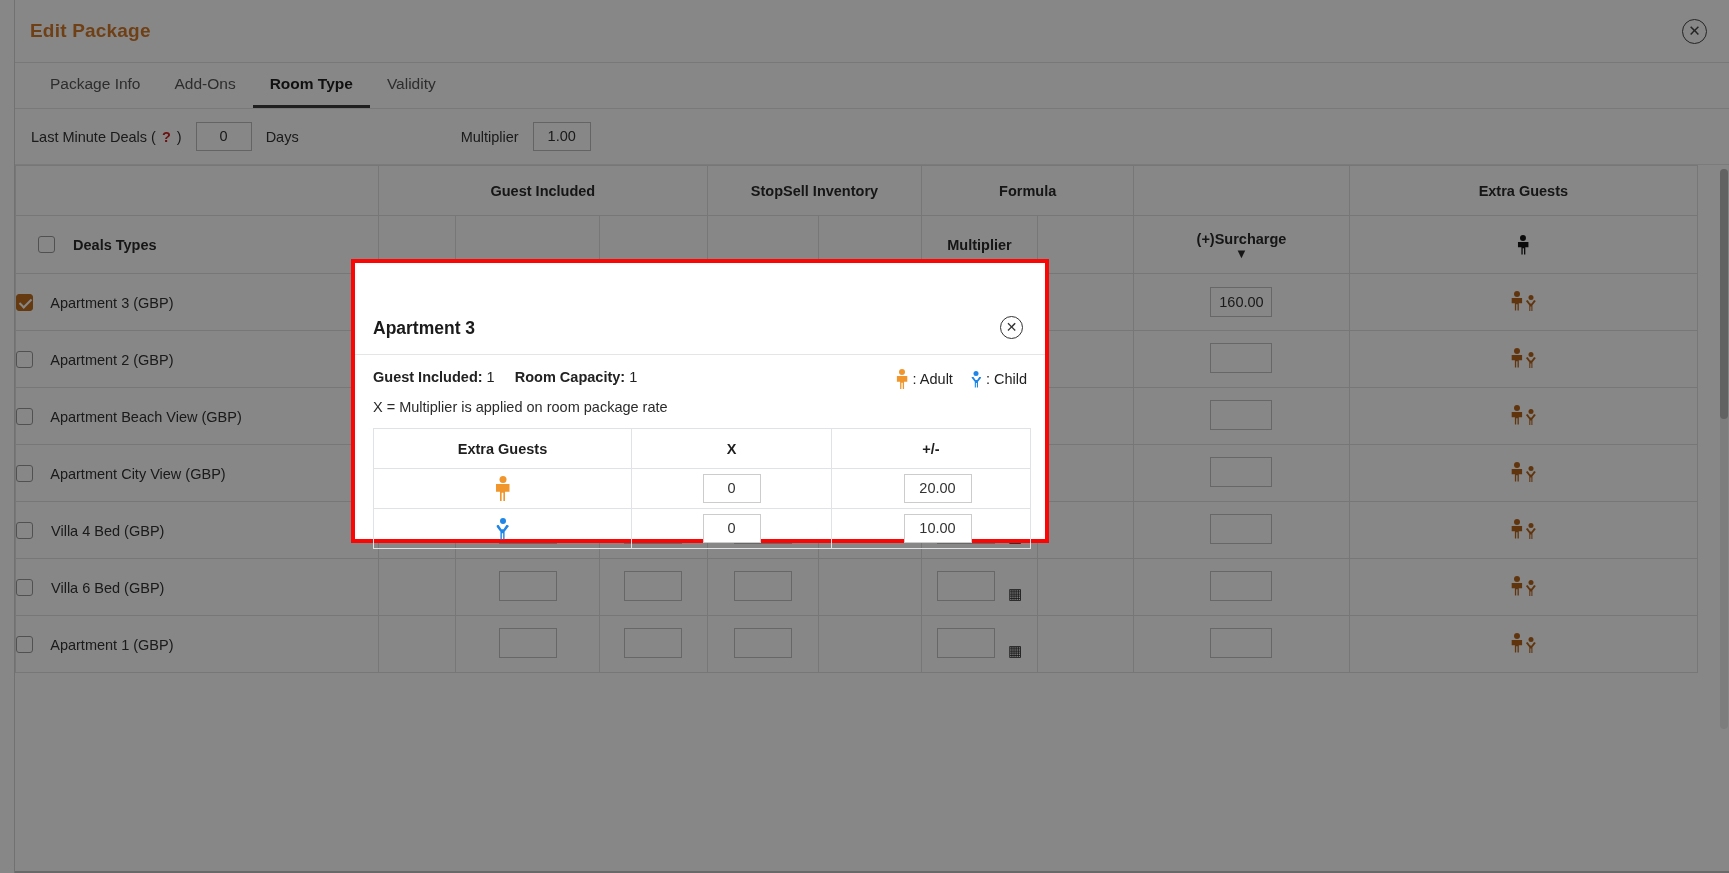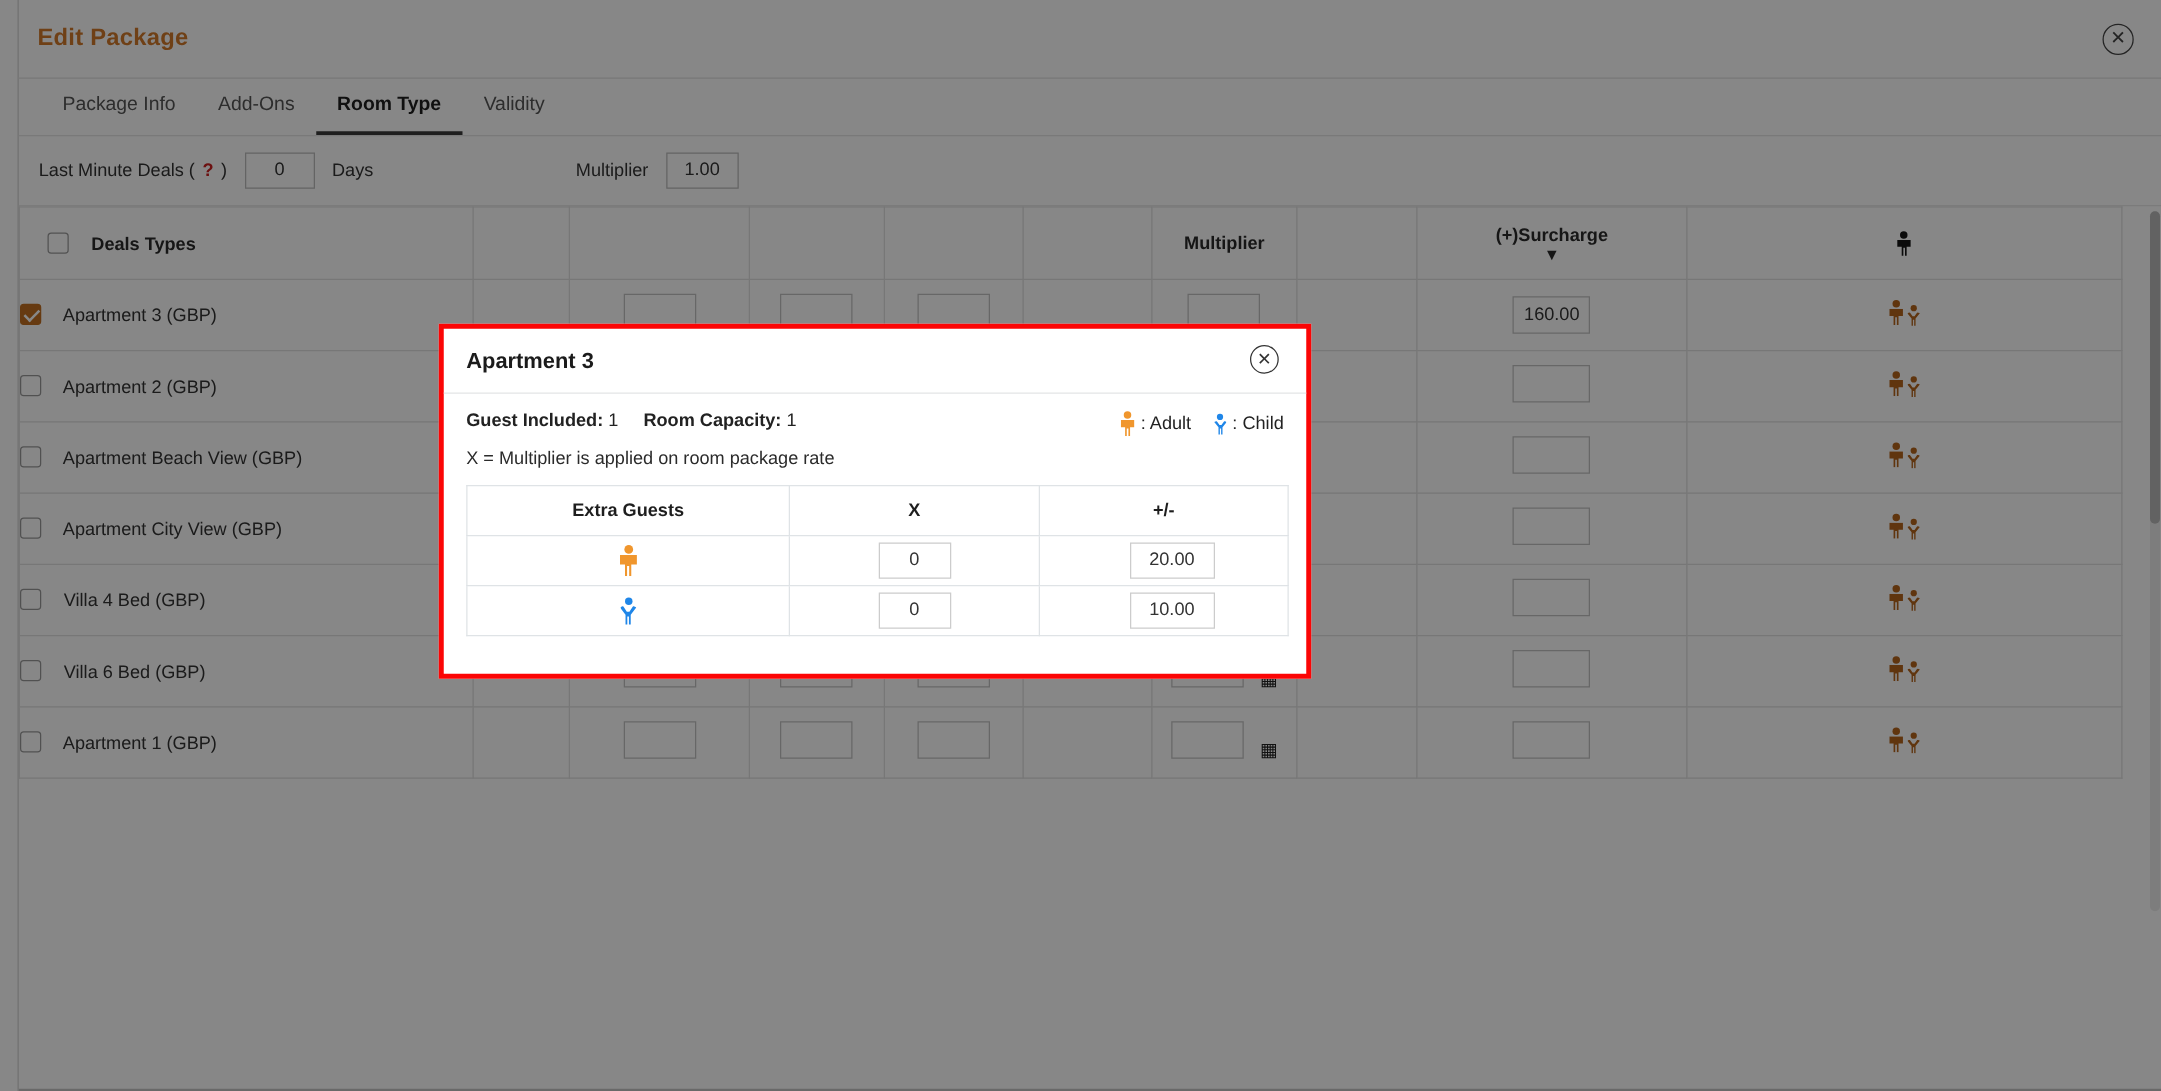--- a/index.html
+++ b/index.html
@@ -266,20 +266,21 @@
     border: 4px solid #fb0505;
     z-index: 60;
     display: flex;
     flex-direction: column;
   }
   .m-head {
     height: 52px;
     flex: none;
     position: relative;
     border-bottom: 1px solid #e3e5e6;
+    margin-top: 40px;
   }
   .m-head .m-title {
     position: absolute;
     left: 18px; top: 15px;
     font-size: 17.5px;
     font-weight: bold;
     color: #1b1b1b;
   }
   .m-close {
     position: absolute;
@@ -380,20 +381,28 @@
             <col style="width:127px">
             <col style="width:95px">
           <col style="width:98px">
             <col style="width:91px">
           <col style="width:102px">
             <col style="width:85px">
           <col style="width:190px">
           <col style="width:307px">
         </colgroup>
         <tbody>
+            <tr class="grp-head">
+          <th></th>
+          <th colspan="3">Guest Included</th>
+          <th colspan="2">StopSell Inventory</th>
+          <th colspan="2">Formula</th>
+          <th></th>
+          <th>Extra Guests</th>
+        </tr>
         <tr class="sub-head">
           <td class="leftc">
             <span class="cb"></span>
             <span>Deals Types</span>
           </td>
           <td></td>
           <td></td>
           <td></td>
           <td></td>
           <td></td>

